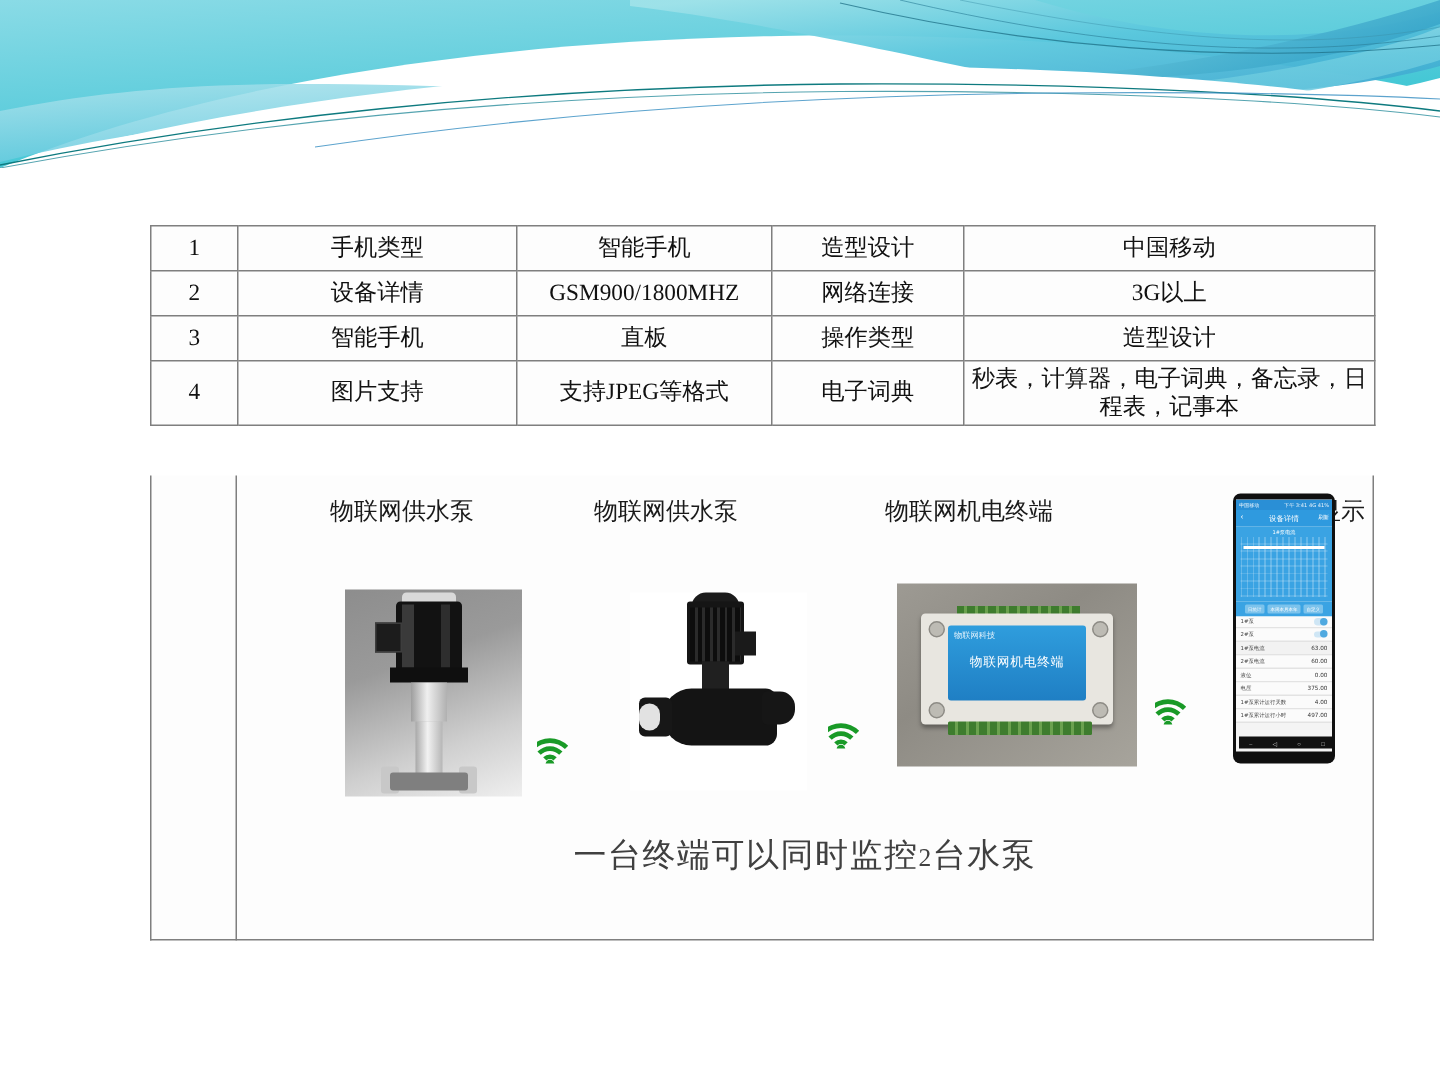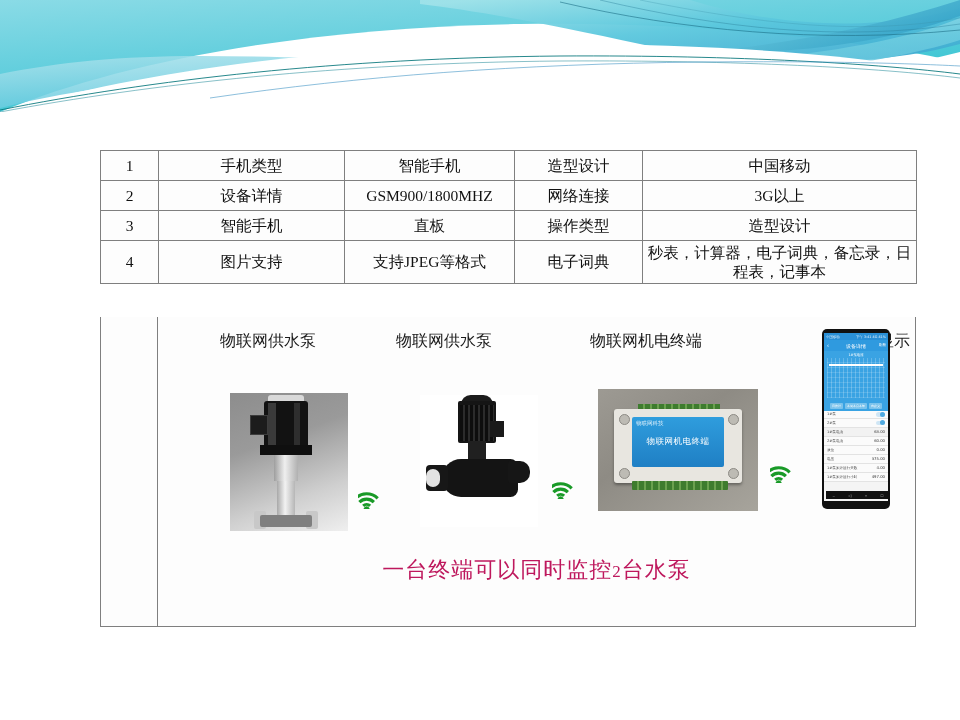--- a/index.html
+++ b/index.html
@@ -78,21 +78,21 @@
 
   
   .wifi{position:absolute;width:30px;height:26px;}
   #wifi-0{left:200px;top:166px;}
   #wifi-1{left:394px;top:156px;}
   #wifi-2{left:612px;top:140px;}
 
   
   #panel-caption{
     position:absolute;left:0;right:0;top:238px;text-align:center;
-    font-size:22px;color:#be185d;letter-spacing:1px;
+    font-size:22px;color:#404040;letter-spacing:1px;
     font-family:"Liberation Serif","DejaVu Serif",serif;
   }
   #panel-caption .digit{font-size:17px;}
 
   
   .p1-motor{position:absolute;left:34px;top:8px;width:44px;height:46px;background:#121212;border-radius:3px 3px 1px 1px;}
   .p1-motor:before{content:"";position:absolute;left:4px;top:2px;width:8px;height:42px;background:#3a3a3a;}
   .p1-motor:after{content:"";position:absolute;left:30px;top:2px;width:6px;height:42px;background:#2e2e2e;}
   .p1-cap{position:absolute;left:38px;top:2px;width:36px;height:10px;background:#d9d9d9;border-radius:3px;}
   .p1-box{position:absolute;left:20px;top:22px;width:16px;height:18px;background:#1c1c1c;border:1px solid #3d3d3d;}

